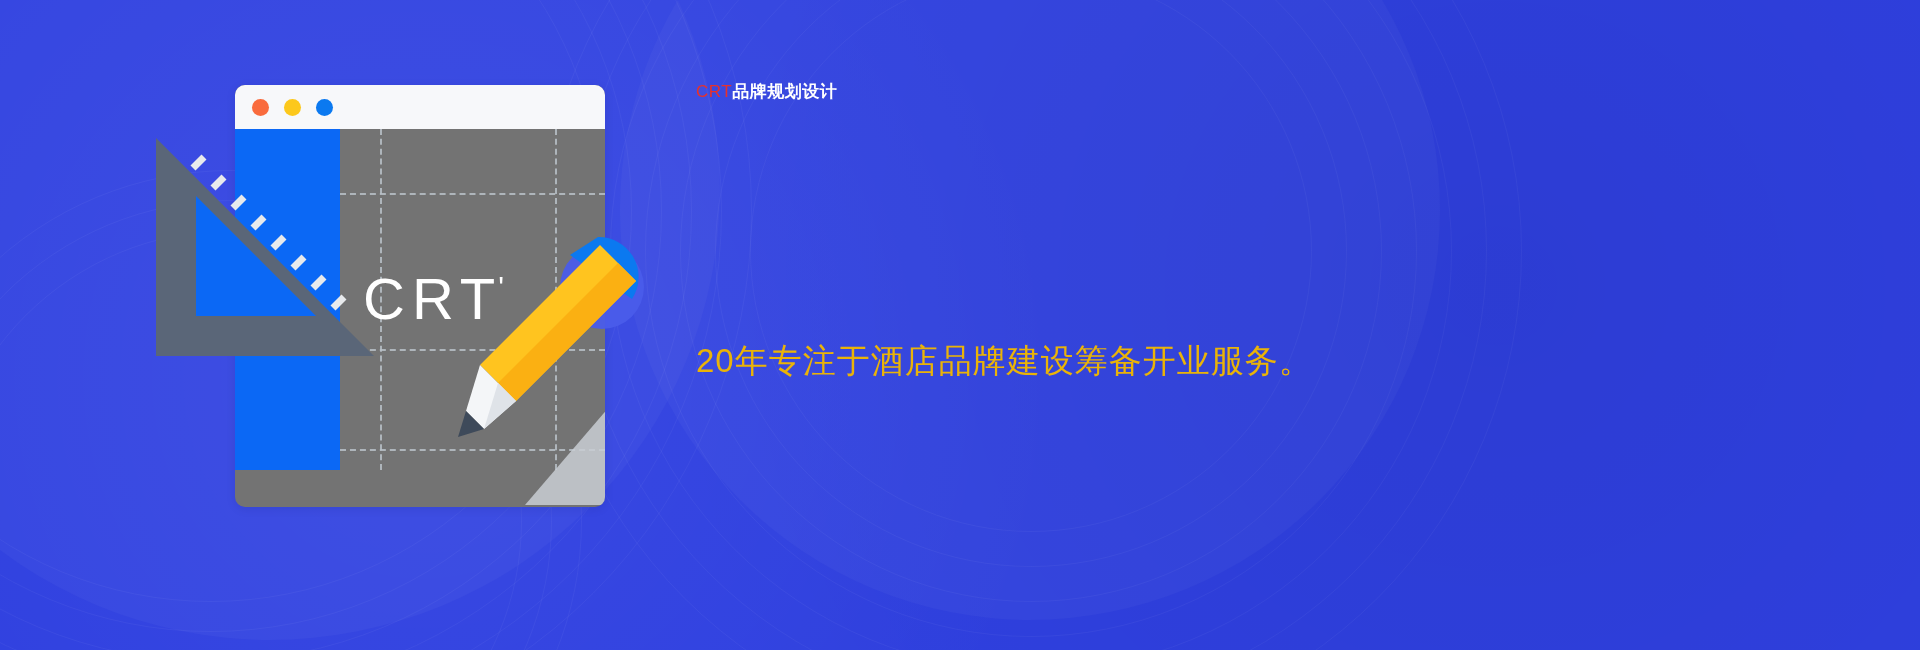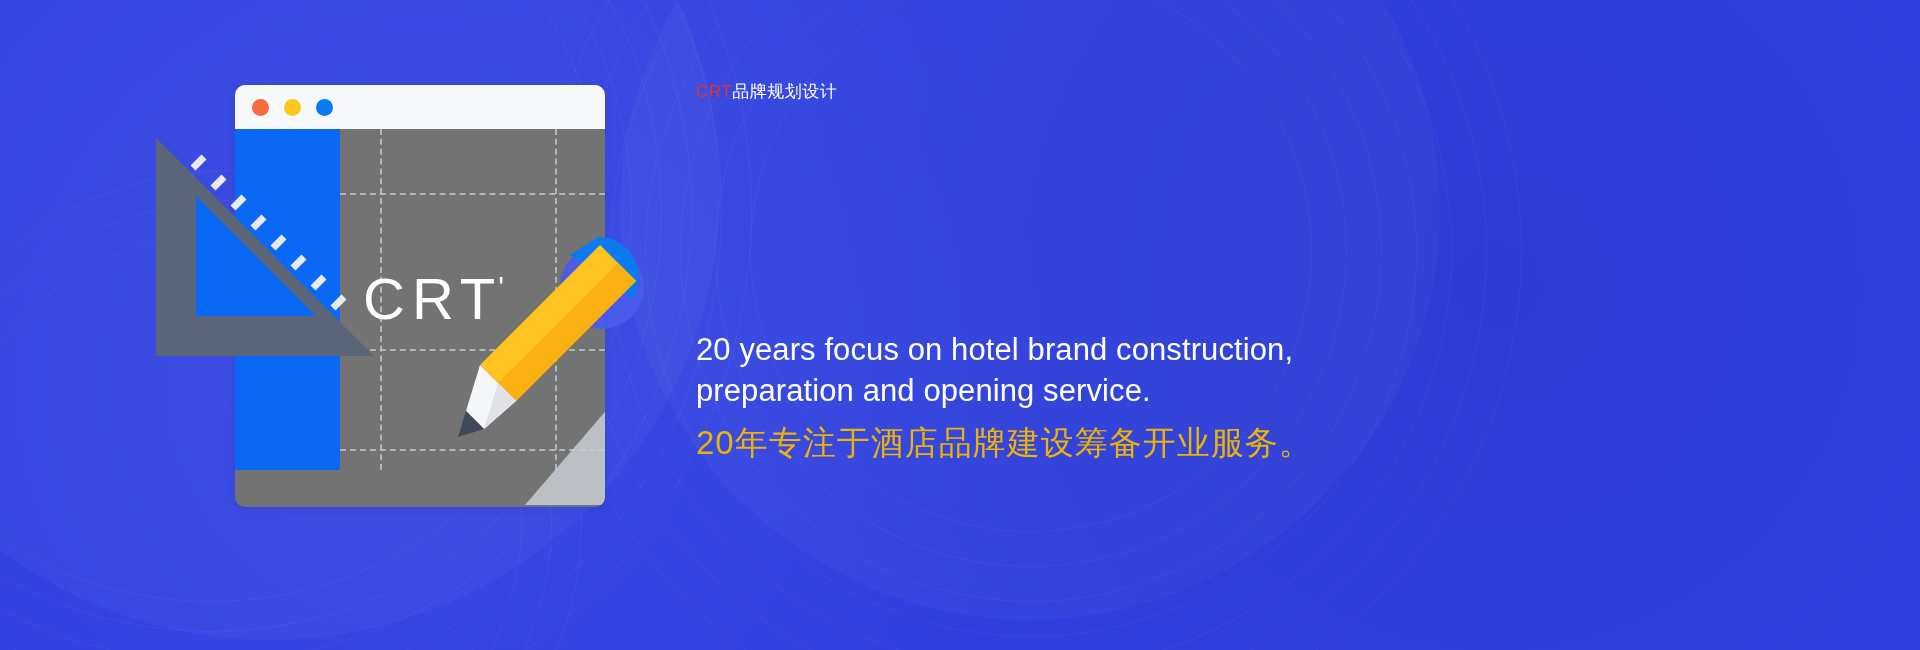--- a/index.html
+++ b/index.html
@@ -202,20 +202,21 @@
     margin: 8px 0 0 0;
     font-size: 17px;
     letter-spacing: 0.5px;
     line-height: 1.2;
   }
   .subheadline .crt-red {
     color: #e8312a;
   }
   .subheadline .cn {
     color: #ffffff;
+    font-weight: bold;
   }
 
   .tagline-block {
     position: absolute;
     left: 696px;
     top: 330px;
     width: 700px;
   }
   .tagline-en {
     margin: 0;
@@ -327,18 +328,16 @@
 
   </div>
 
   <div class="headline-block">
     <p class="subheadline">
       <span class="crt-red">CRT</span><span class="cn">品牌规划设计</span>
     </p>
   </div>
 
   <div class="tagline-block">
-    <p class="tagline-en">20 years focus on hotel brand construction,
-preparation and opening service.</p>
     <p class="tagline-cn">20年专注于酒店品牌建设筹备开业服务。</p>
   </div>
 
 </div>
 
 </body></html>

